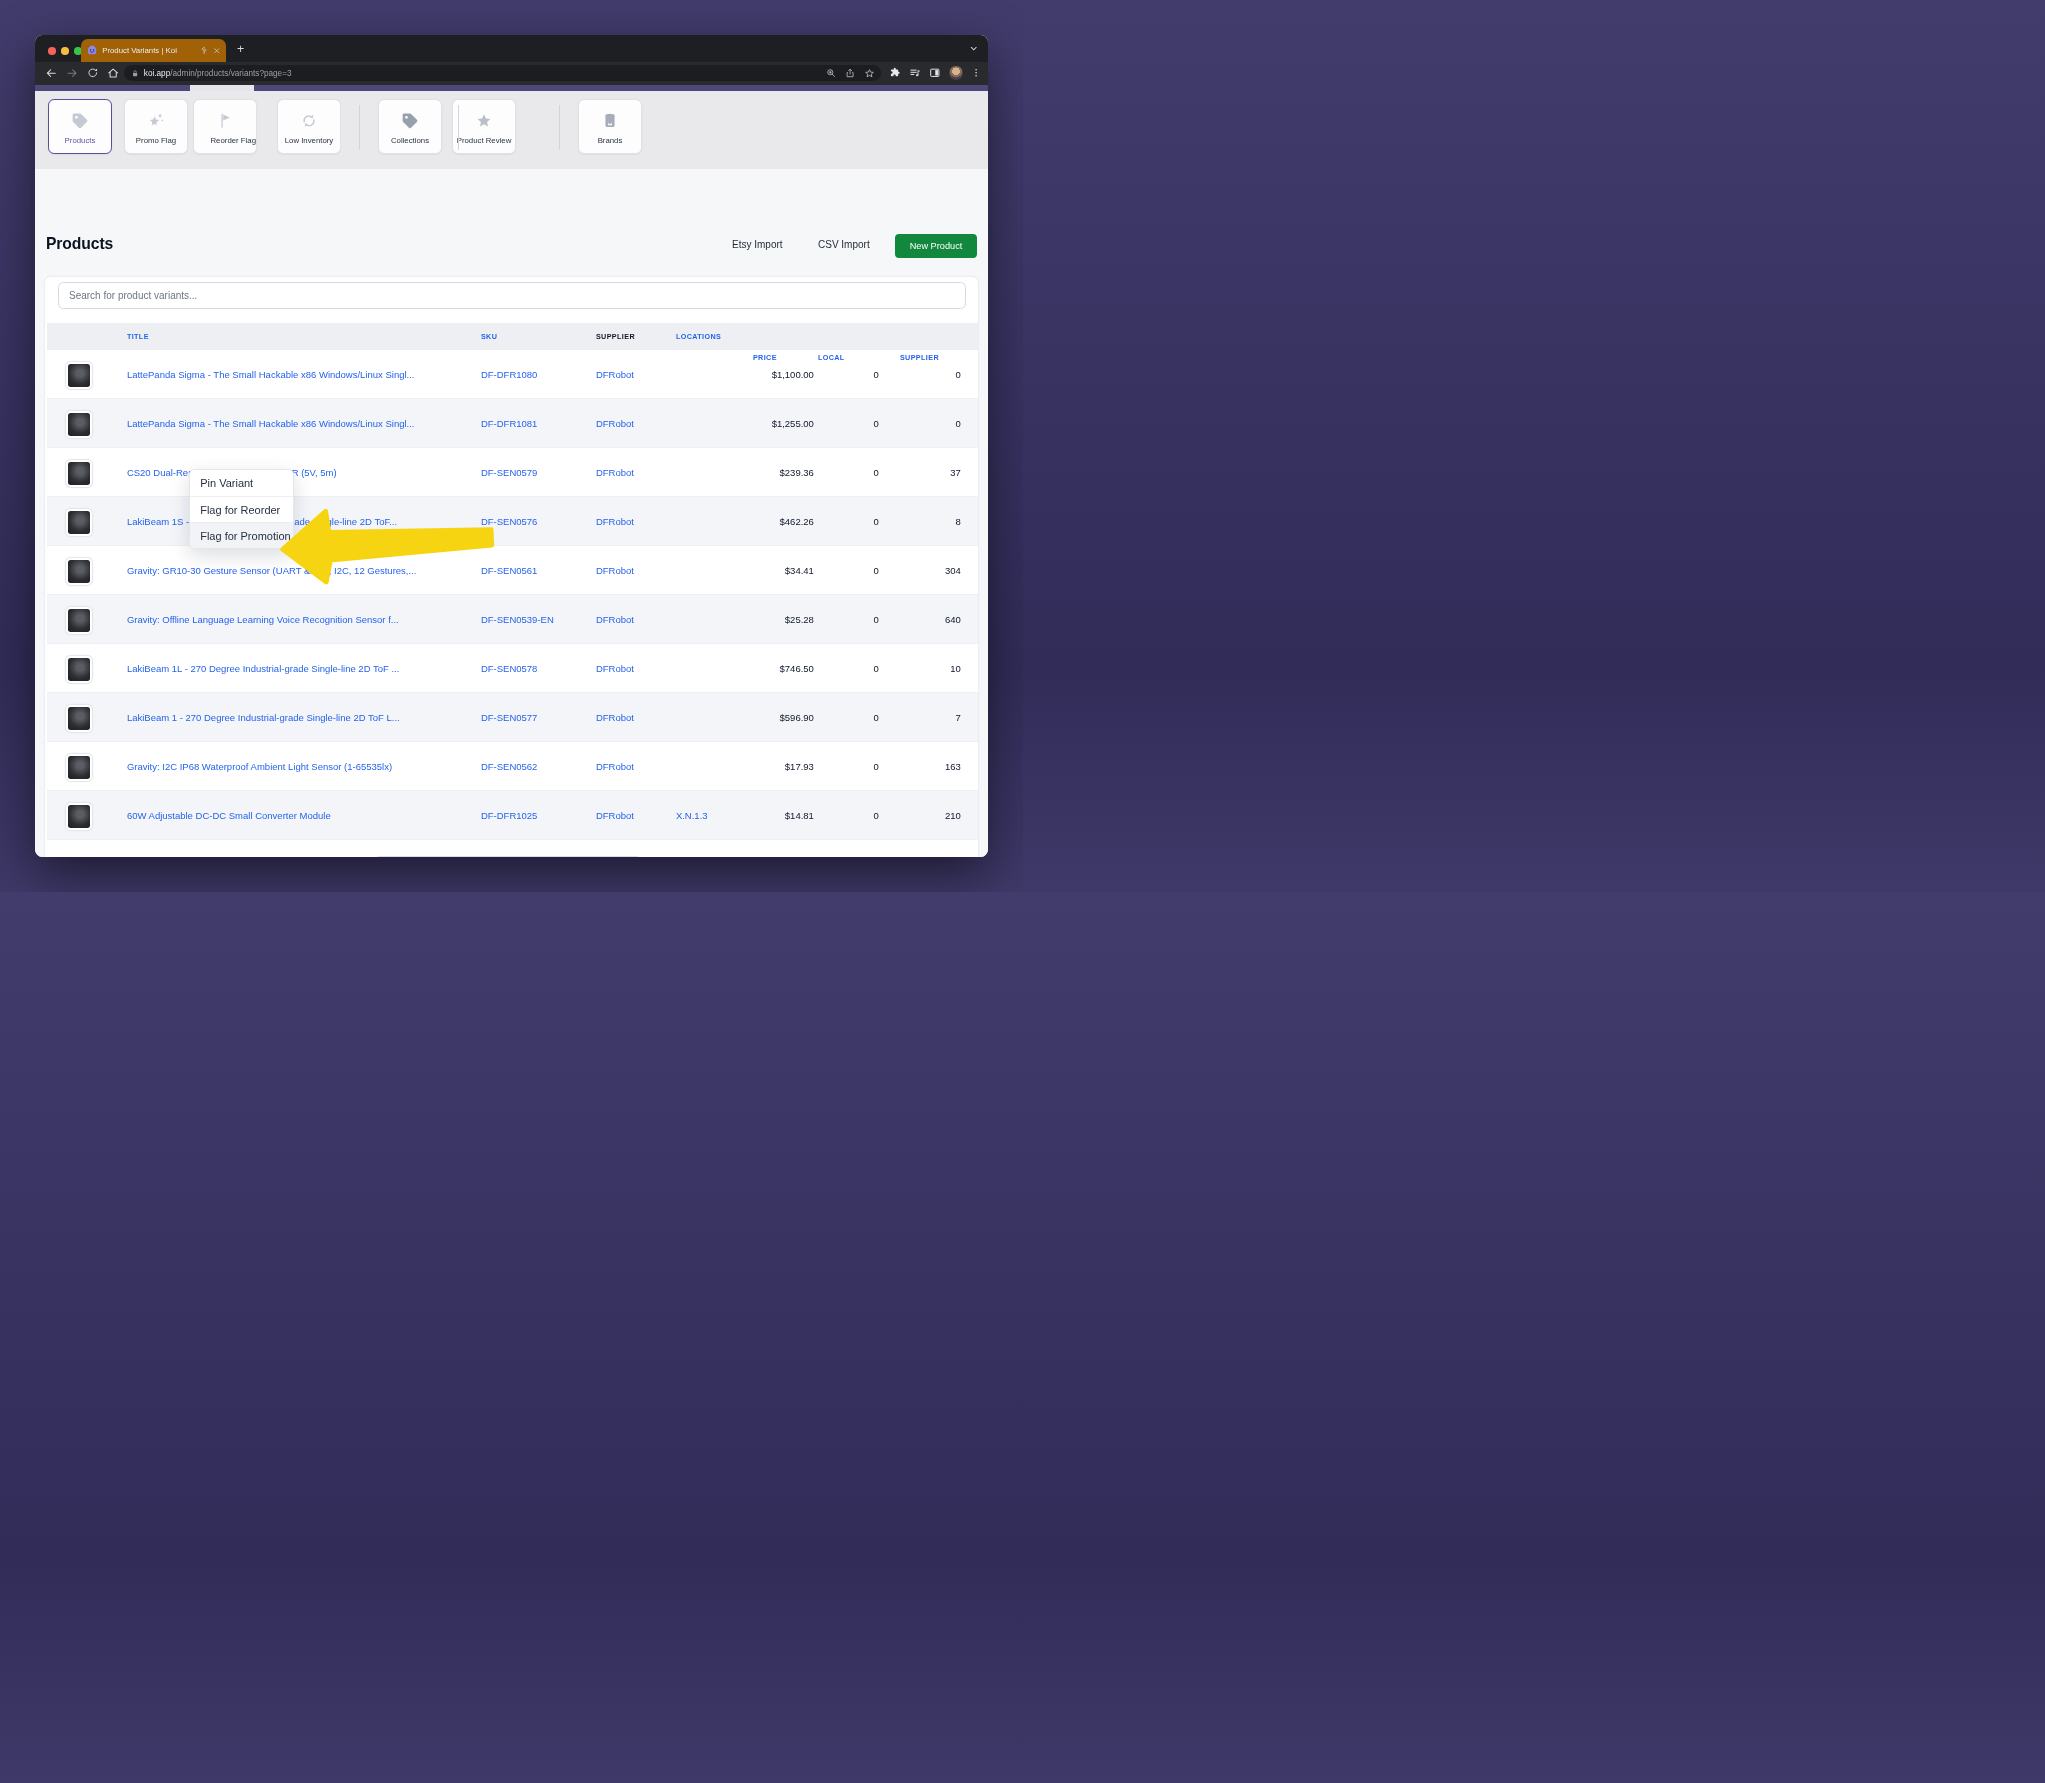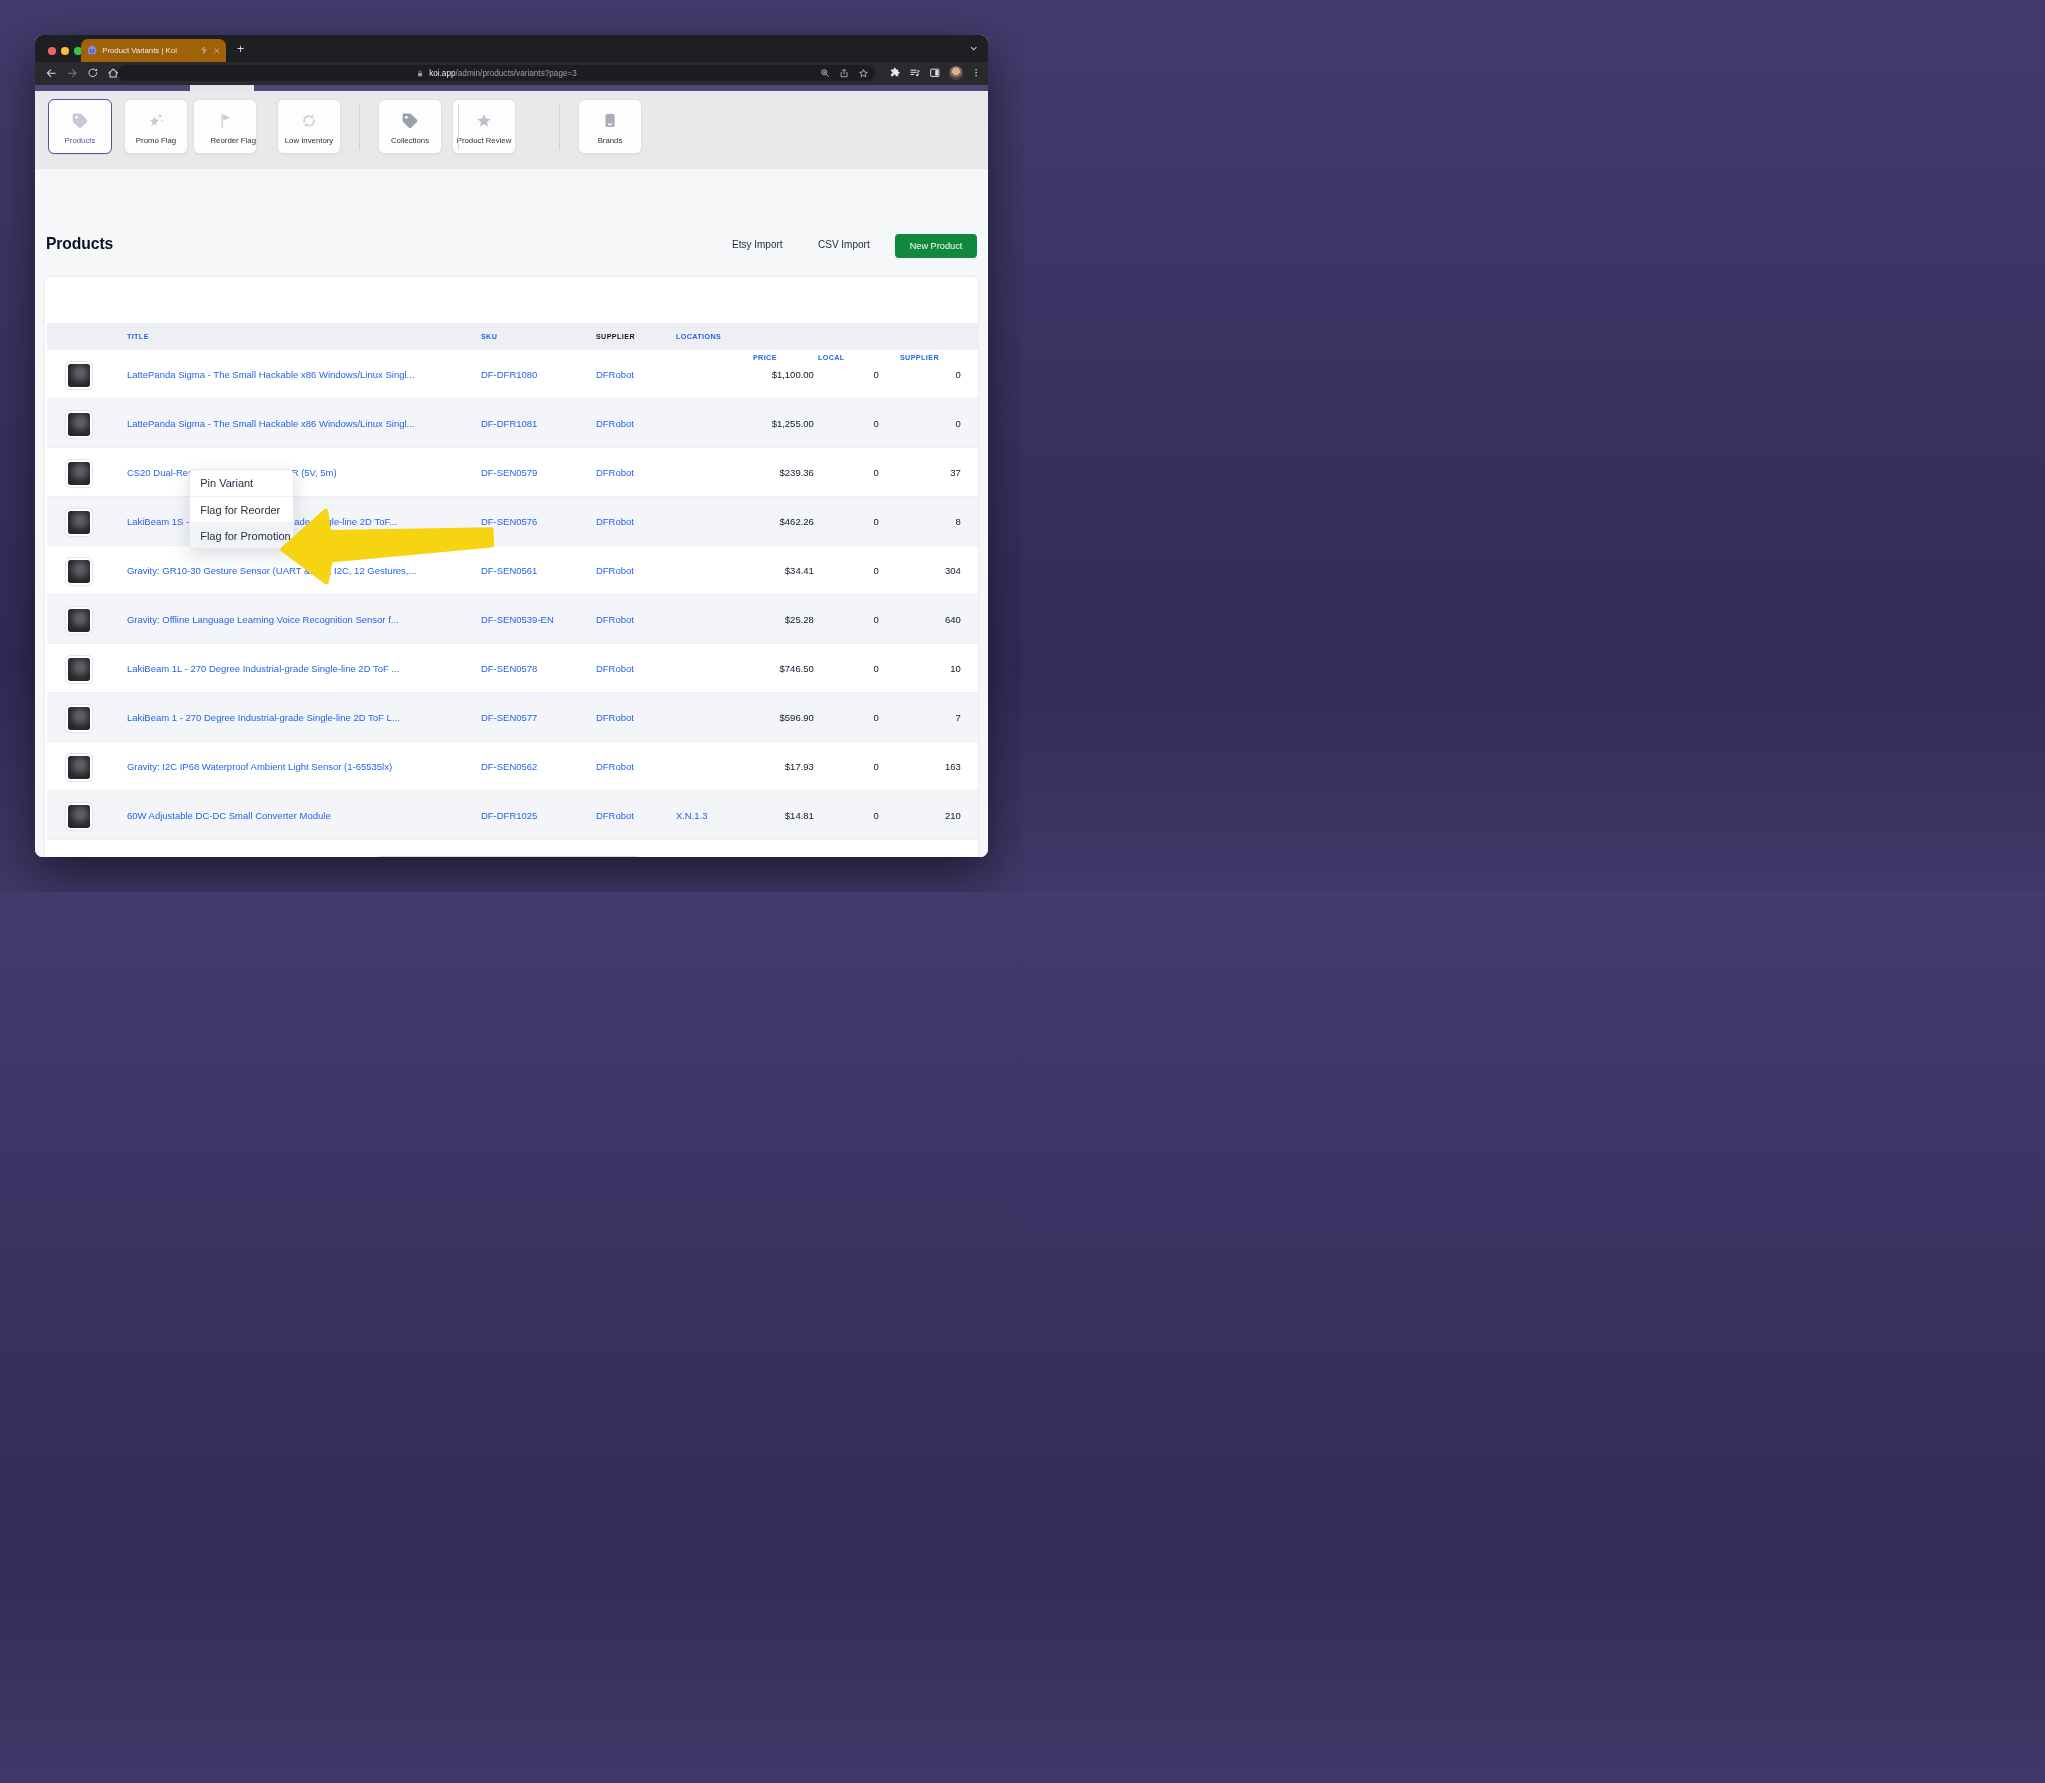--- a/index.html
+++ b/index.html
@@ -15,22 +15,22 @@
   .tl{width:7.5px;height:7.5px;border-radius:50%;display:inline-block;margin-right:5.5px;}
   #traffic{left:13px;top:9.5px;}
   #tab{left:46px;top:4.1px;width:145px;height:22.5px;background:#a16207;border-radius:6.8px 6.8px 0 0;
     display:flex;align-items:center;padding:0 5.5px;box-sizing:border-box;}
   #tab-title{color:#e8eaed;font-size:7.8px;margin-left:5.5px;white-space:nowrap;overflow:hidden;flex:1;}
   .tab-ico{width:10.2px;height:10.2px;flex:0 0 auto;}
   #newtab{left:202px;top:7.5px;color:#d5d8dc;font-size:12.3px;line-height:12.3px;}
   #tab-chevron{right:9.5px;top:8.9px;}
   #urlbar{left:0;top:26.6px;width:100%;height:23px;background:#292a2e;}
   #nav-icons{left:9.5px;top:5.5px;display:flex;gap:8.9px;align-items:center;}
-  #url-pill{left:83px;top:30px;width:757px;height:16.4px;background:#1c1d20;border-radius:8.2px;
-    display:flex;align-items:center;padding:0 6.8px;box-sizing:border-box;justify-content:center;}
+  #url-pill{left:89px;top:30px;width:757px;height:16.4px;background:#1c1d20;border-radius:8.2px;
+    display:flex;align-items:center;padding:0 6.8px;box-sizing:border-box;}
   #url-text{font-size:8.2px;margin-left:4.8px;white-space:nowrap;}
   #url-text .host{color:#e8eaed;}
   #url-text .path{color:#9aa0a6;}
   #pill-right{position:absolute;right:6.1px;display:flex;gap:8.9px;align-items:center;}
   #chrome-right{right:6.8px;top:31px;display:flex;gap:8.2px;align-items:center;}
   #avatar{width:14.3px;height:14.3px;border-radius:50%;
     background:radial-gradient(circle at 50% 38%,#d8b393 0 34%,#8a6a50 35% 55%,#43424c 56%);}
   #pstrip{left:0;top:50px;width:100%;height:6.1px;background:#4c4979;}
   #pstrip-thumb{left:155px;top:0;width:64px;height:6.1px;background:#e6e6ea;}
 
@@ -255,20 +255,21 @@
         <div class="tdiv" style="left: 423px;"></div>
         <div class="tdiv" style="left: 524px;"></div>
       </div>
 
     <div id="heading" class="abs">Products</div>
     <div id="etsy" class="abs hdr-action">Etsy Import</div>
     <div id="csv" class="abs hdr-action">CSV Import</div>
     <button id="new-product" class="abs">New Product</button>
 
     <div id="card" class="abs">
+      <input id="search" placeholder="Search for product variants..." style="">
       <div id="thead">
           <span class="hcell h-title">TITLE</span>
           <span class="hcell h-sku">SKU</span>
           <span class="hcell h-sup dark">SUPPLIER</span>
           <span class="hcell h-loc">LOCATIONS</span>
           <span class="hcell h-price r">PRICE</span>
           <span class="hcell h-local r">LOCAL</span>
           <span class="hcell h-qty r">SUPPLIER</span>
         </div>
       <div id="tbody">

